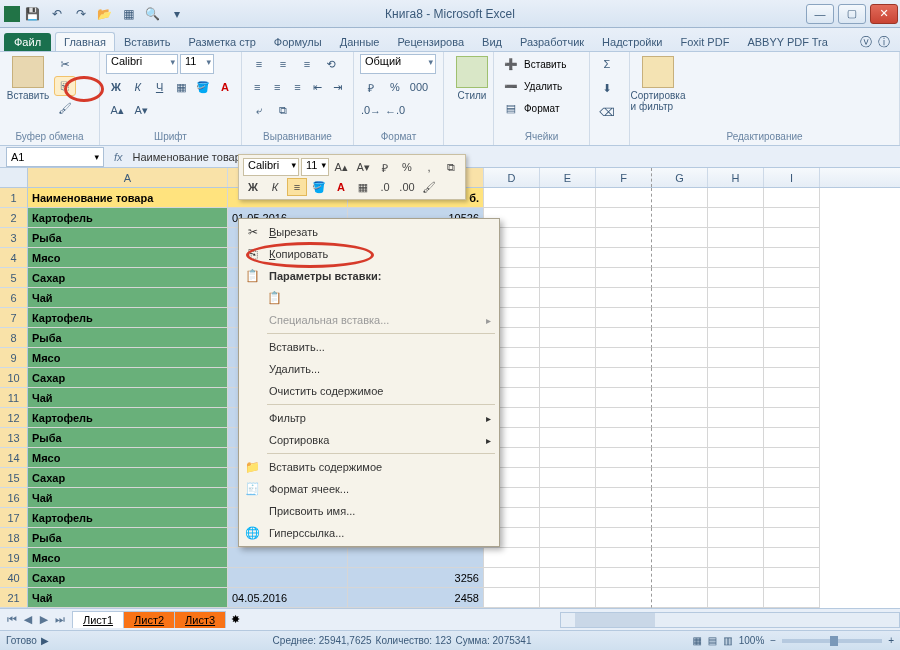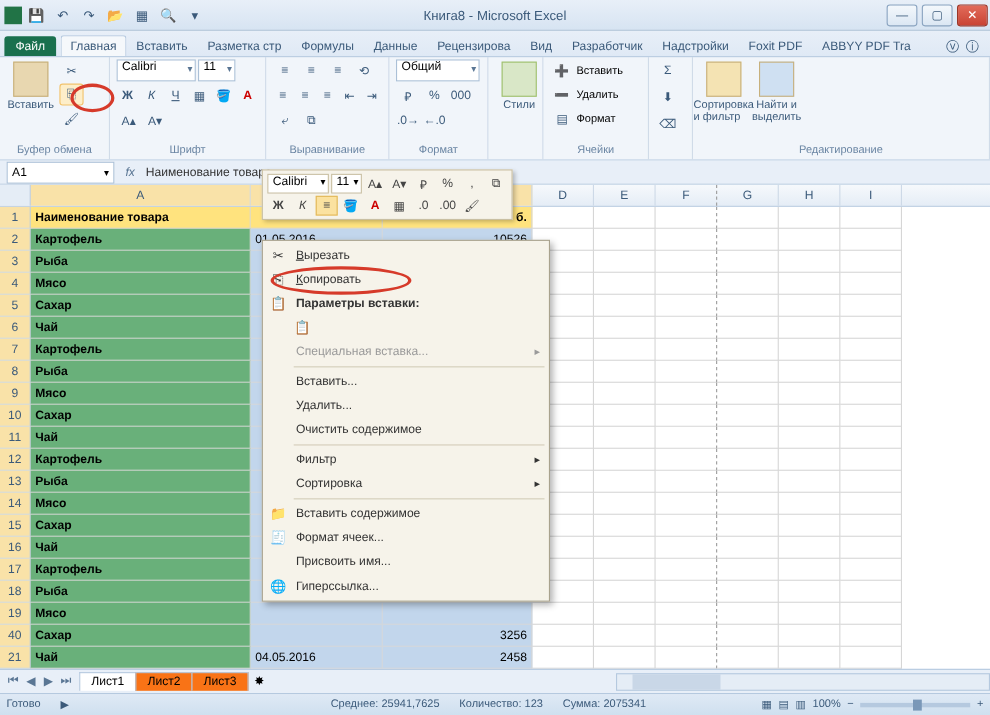--- a/index.html
+++ b/index.html
@@ -62,26 +62,26 @@
 .hdr-sel { background: #ffe37e; font-weight: bold; }
 .data-sel { background: #69b07a; font-weight: bold; }
 .bc-sel { background: #c2d6ec; }
 .num { justify-content: flex-end; }
 .gdash { border-right: 1px dashed #9a9a9a; }
 
 
 .sheet-tabs { position: absolute; bottom: 20px; left: 0; right: 0; height: 22px; background: #e8eff8; border-top: 1px solid #b5c9df; display: flex; align-items: center; font-size: 11px; }
 .st-nav { display: flex; gap: 0; padding: 0 4px; }
 .st-nav span { width: 16px; text-align: center; color: #5a7694; }
-.stab { padding: 2px 10px; background: #fff; border: 1px solid #b5c9df; border-bottom: none; margin-right: -1px; }
+.stab { padding: 2px 10px; background: #fff; border: 1px solid #b5c9df; border-bottom: none; margin-right: -1px; text-decoration: underline; }
 .stab.inactive { background: #f97316; }
 .hscroll { margin-left: auto; height: 16px; width: 340px; background: #e5edf6; border: 1px solid #b5c9df; position: relative; }
 .hscroll .thumb { position: absolute; left: 14px; top: 0; bottom: 0; width: 80px; background: #c9d7e7; }
 
-.status { position: absolute; bottom: 0; left: 0; right: 0; height: 20px; background: linear-gradient(#dfe9f5,#cfe0ef); border-top: 1px solid #b5c9df; display: flex; align-items: center; font-size: 10px; color: #3b5a7a; padding: 0 6px; gap: 18px; }
+.status { position: absolute; bottom: 0; left: 0; right: 0; height: 20px; background: linear-gradient(#dfe9f5,#cfe0ef); border-top: 1px solid #b5c9df; display: flex; align-items: center; font-size: 10px; color: #3b5a7a; padding: 0 6px; gap: 4px; }
 .status .right { margin-left: auto; display: flex; align-items: center; gap: 6px; }
 .zoom-slider { width: 100px; height: 4px; background: #b5c9df; position: relative; }
 .zoom-slider .zthumb { position: absolute; left: 48px; top: -3px; width: 8px; height: 10px; background: #7a98b8; }
 
 
 .mini-toolbar { position: absolute; left: 238px; top: 154px; background: #f6f3ea; border: 1px solid #c9bfa2; box-shadow: 2px 2px 4px rgba(0,0,0,.25); padding: 3px 4px; z-index: 30; font-size: 11px; }
 .mt-row { display: flex; align-items: center; gap: 2px; }
 .mt-btn { width: 20px; height: 18px; display: inline-flex; align-items: center; justify-content: center; border: 1px solid transparent; font-size: 11px; color: #444; }
 .mt-btn.on { background: #fbe2a0; border-color: #e2b85a; }
 .mt-combo { height: 18px; border: 1px solid #c9bfa2; background: #fff; padding: 0 12px 0 4px; position: relative; font-size: 11px; }
@@ -251,24 +251,20 @@
     </div>
     <div class="rgroup-label">&nbsp;</div>
   </div>
 
   <div class="rgroup" style="flex:1">
     <div class="rg-body">
       <div class="big-btn">
         <span class="ic" style="background:#f4e3b3"></span>
         <span style="line-height:1.1">Сортировка и фильтр</span>
       </div>
-      <div class="big-btn">
-        <span class="ic" style="background:#cfe0f2"></span>
-        <span style="text-align:center;line-height:1.1">Найти и выделить</span>
-      </div>
     </div>
     <div class="rgroup-label">Редактирование</div>
   </div>
 </div>
 
 <div class="redcircle rc1"></div>
 
 <div class="fxbar">
   <div class="namebox">
       <span>A1</span>

